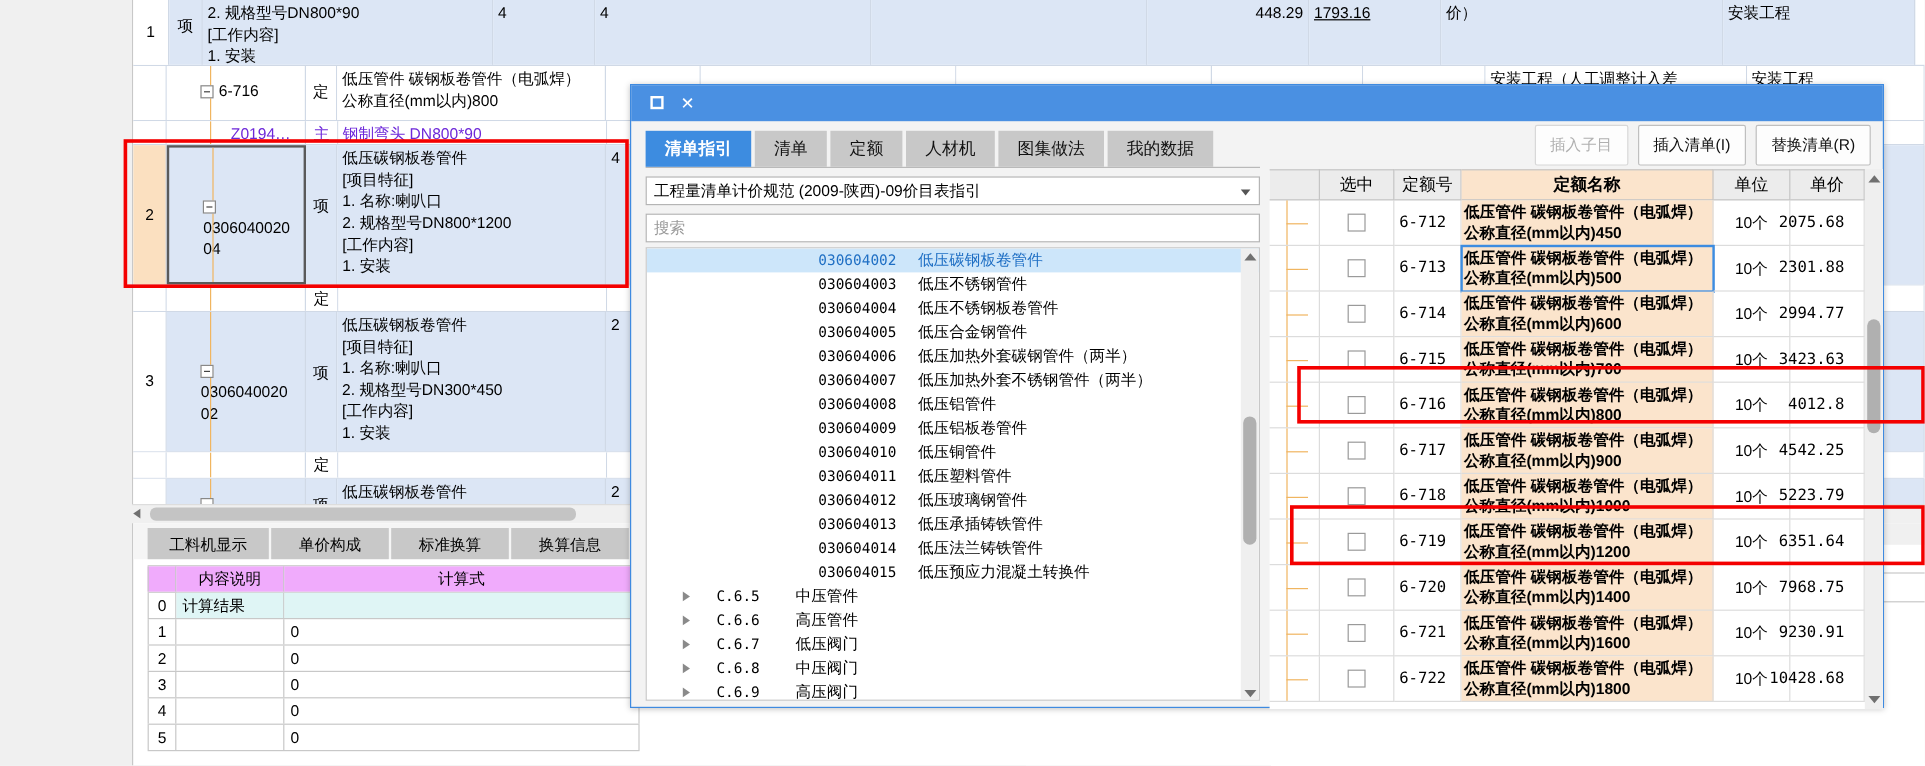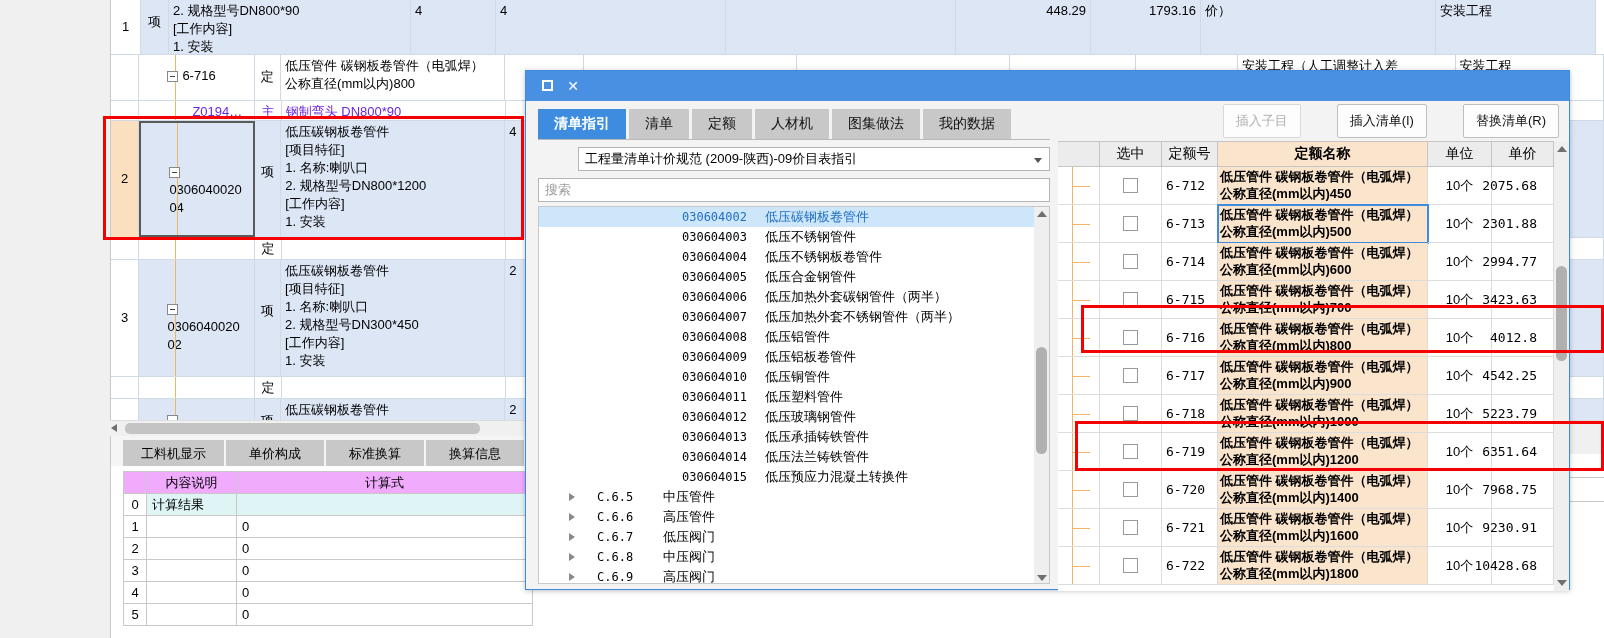--- a/index.html
+++ b/index.html
@@ -32,21 +32,21 @@
     font-size: 13px;
   }
   .c-idx { width: 30px; text-align: center; }
   .c-tree { width: 122px; }
   .c-kind { width: 28px; text-align: center; }
   .c-name { width: 242px; }
   .c-u { width: 85px; }
   .c-q { width: 230px; }
   .c-blank { width: 230px; }
   .c-p1 { width: 135px; text-align: right; }
-  .c-p2 { width: 110px; text-align: right; }
+  .c-p2 { width: 110px; text-align: left; text-decoration: underline; }
   .c-rem { width: 235px; }
   .c-last { width: 160px; }
   .blue { background: #dce6f5; }
   .white { background: #fff; }
   .orangecell { background: #fbe0c0; }
   .purple { color: #6d28d9; }
   .tline-v {
     position: absolute; left: 36px; top: 0; bottom: 0;
     width: 1px; background: #f0b560;
   }
@@ -154,21 +154,20 @@
     font-size: 14px; border: 0;
   }
   .tab.active { background: #3d8ce0; color: #fff; font-weight: bold; }
   .tabs-underline { height: 1px; background: #b9b9b9; margin-bottom: 7px; }
 
   .combo {
     position: relative; height: 24px; background: #fff;
     border: 1px solid #b5b5b5; margin-bottom: 7px;
     display: flex; align-items: center; padding: 0 22px 0 6px;
     font-size: 13px;
-    margin-left: 40px;
   }
   .combo .caret {
     position: absolute; right: 7px; top: 10px; width: 0; height: 0;
     border-left: 4px solid transparent; border-right: 4px solid transparent;
     border-top: 5px solid #555;
   }
   .search-box {
     height: 24px; background: #fff; border: 1px solid #b5b5b5;
     display: flex; align-items: center; padding: 0 6px;
     color: #999; font-size: 13px; margin-bottom: 4px;
@@ -212,21 +211,21 @@
     border-left: 6px solid #8a8a8a;
   }
 
   
   .dlg-toolbar {
     height: 40px; display: flex; align-items: center;
     justify-content: flex-end; gap: 8px; padding: 0 10px;
   }
   .tbtn {
     border: 1px solid #bfbfbf; background: #fdfdfd; color: #111;
-    padding: 7px 12px; font-size: 13px; border-radius: 2px; margin-left: 28px;
+    padding: 7px 12px; font-size: 13px; border-radius: 2px;
   }
   .tbtn.disabled { color: #b0b0b0; border-color: #d8d8d8; }
 
   .dtable { position: relative; background: #fff; height: 450px; }
   .dth { display: flex; height: 26px; background: #ececec; }
   .dth > div {
     border-right: 1px solid #c5c5c5; border-bottom: 1px solid #c5c5c5;
     border-top: 1px solid #c5c5c5;
     display: flex; align-items: center; justify-content: center;
     font-size: 14px;

